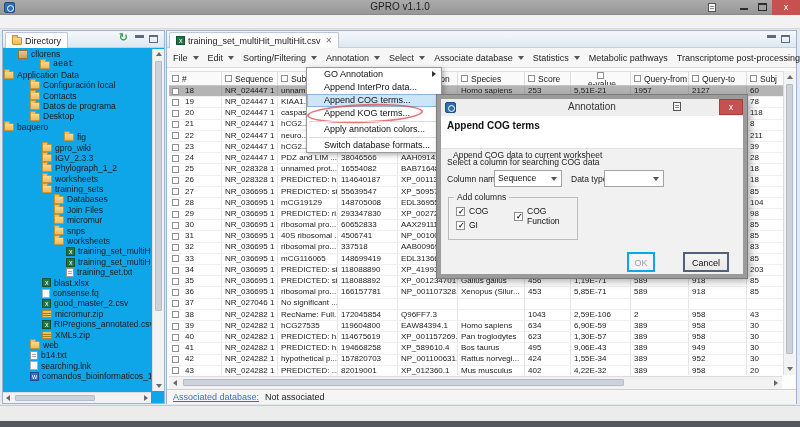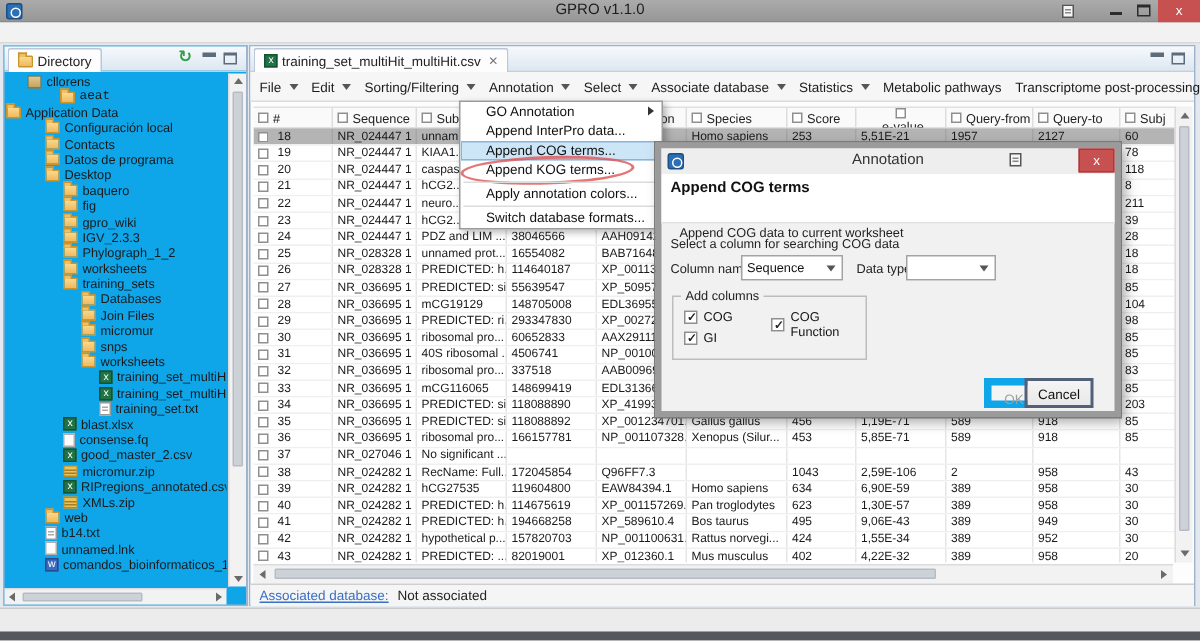--- a/index.html
+++ b/index.html
@@ -134,21 +134,21 @@
   .combo1{left:53px;top:21px;width:68px;}
   .dlg-lbl2{position:absolute;left:130px;top:25px;font-size:8.5px;color:#222;}
   .combo2{left:163px;top:21px;width:60px;}
   .groupbox{position:absolute;left:7px;top:48px;width:130px;height:43px;border:1px solid #bdbdbd;}
   .group-legend{position:absolute;left:5px;top:-6px;background:#f1f1f1;padding:0 3px;font-size:8.5px;color:#222;}
   .dlg-check{position:absolute;display:flex;align-items:center;font-size:8.5px;color:#111;}
   .dlg-check .cbx{width:9px;height:9px;margin-right:4px;}
   .dlg-check .cbx.checked:after{top:-1px;left:1px;}
   .chk0{left:7px;top:8px;} .chk1{left:65px;top:8px;} .chk2{left:7px;top:22px;}
   .btn{position:absolute;height:20px;font-size:9px;text-align:center;line-height:18px;}
-  .btn-ok{left:186px;top:103px;width:40px;background:#f4f4f4;border:5px solid #0ea5e9;color:#9f9f9f;margin-left:29px;}
+  .btn-ok{left:186px;top:103px;width:28px;background:#f4f4f4;border:2px solid #0ea5e9;color:#9f9f9f;}
   .btn-cancel{left:242px;top:103px;width:46px;background:linear-gradient(#f4f4f4,#e9e9e9);border:2px solid #51617a;color:#111;}
   
   .bottom-strip{position:absolute;left:0;top:405px;width:800px;height:16px;background:#ececec;border-top:1px solid #c9c9c9;}
   .bottom-edge{position:absolute;left:0;top:421px;width:800px;height:6px;background:#54575d;}
 </style>
 </head>
 <body>
 
 <div class="window">
 
@@ -207,25 +207,25 @@
           <span class="ti-label">Contacts</span>
         </div>
         <div class="tree-item" style="padding-left: 26px;">
           <span class="ti-ico ic-folder"></span>
           <span class="ti-label">Datos de programa</span>
         </div>
         <div class="tree-item" style="padding-left: 26px;">
           <span class="ti-ico ic-folder"></span>
           <span class="ti-label">Desktop</span>
         </div>
-        <div class="tree-item" style="padding-left: 38px;">
+        <div class="tree-item" style="">
           <span class="ti-ico ic-folder"></span>
           <span class="ti-label">baquero</span>
         </div>
-        <div class="tree-item" style="padding-left: 38px;">
+        <div class="tree-item" style="padding-left: 60px;">
           <span class="ti-ico ic-folder"></span>
           <span class="ti-label">fig</span>
         </div>
         <div class="tree-item" style="padding-left: 38px;">
           <span class="ti-ico ic-folder"></span>
           <span class="ti-label">gpro_wiki</span>
         </div>
         <div class="tree-item" style="padding-left: 38px;">
           <span class="ti-ico ic-folder"></span>
           <span class="ti-label">IGV_2.3.3</span>
@@ -301,21 +301,21 @@
         <div class="tree-item" style="padding-left: 26px;">
           <span class="ti-ico ic-folder"></span>
           <span class="ti-label">web</span>
         </div>
         <div class="tree-item" style="padding-left: 26px;">
           <span class="ti-ico ic-text"></span>
           <span class="ti-label">b14.txt</span>
         </div>
         <div class="tree-item" style="padding-left: 26px;">
           <span class="ti-ico ic-file"></span>
-          <span class="ti-label">unnamed.lnk</span>
+          <span class="ti-label">searching.lnk</span>
         </div>
         <div class="tree-item" style="padding-left: 26px;">
           <span class="ti-ico ic-doc"></span>
           <span class="ti-label">comandos_bioinformaticos_1</span>
         </div>
       </div>
     <div class="sb sb-v tree-vsb">
       <span class="arr a-up" style="left:3px;top:3px;"></span>
       <span class="thumb" style="left:2px;top:12px;width:7px;height:250px;"></span>
       <span class="arr a-dn" style="left:3px;bottom:3px;"></span>

